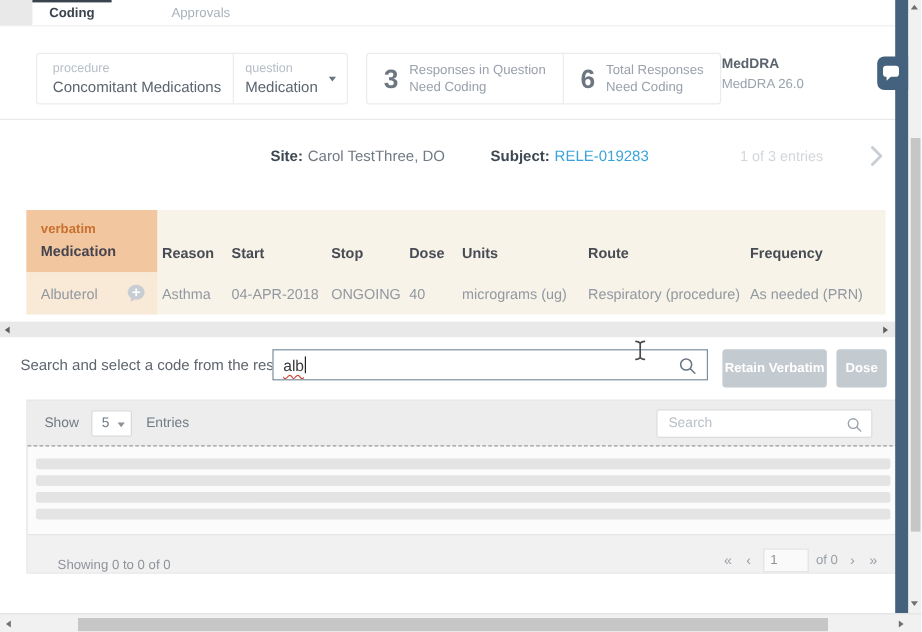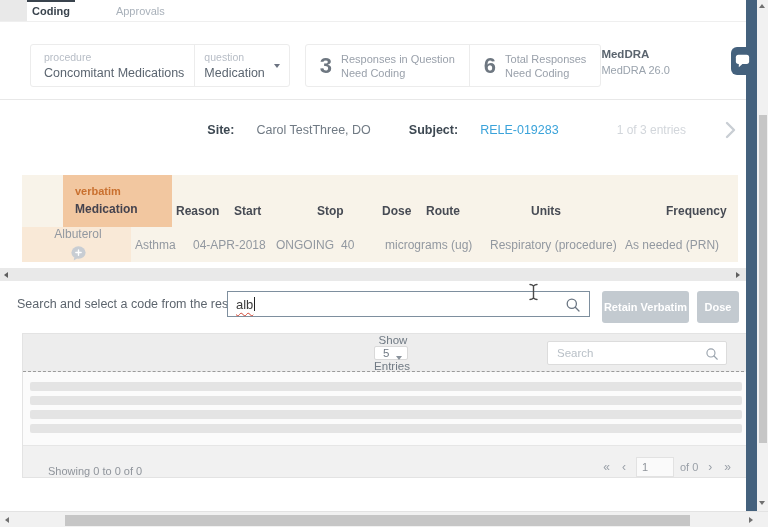--- a/index.html
+++ b/index.html
@@ -6,21 +6,21 @@
   body { background:#fff; }
   #screen {
     position:relative; width:768px; height:527px; overflow:hidden;
     background:#ffffff; font-family:"Liberation Sans", sans-serif;
   }
 
   
   .tabbar { position:absolute; top:0; left:0; width:746px; height:22px;
     background:#fff; border-bottom:1px solid #efefef; display:flex; align-items:stretch; }
   .tab-gap { width:27px; background:#e9e9e9; }
-  .tab { position:relative; display:flex; align-items:center; padding:0 5px;
+  .tab { position:relative; display:flex; align-items:center; padding:0 14px;
     font-size:11px; color:#a9b1ba; cursor:pointer; }
   .tab.active { color:#39434d; font-weight:bold; }
   .tab.active::before { content:""; position:absolute; top:0; left:0; right:0; height:2px; background:#39434d; }
   .tab + .tab { margin-left:36px; }
 
   
   .filters { position:absolute; top:44px; left:30px; display:flex; height:43px; }
   .card { border:1px solid #ececec; border-radius:3px; background:#fff; display:flex; }
   .filter-field { padding:6px 10px 0 13px; position:relative; }
   .filter-field + .filter-field { border-left:1px solid #ececec; padding-left:9px; padding-right:24px; }
@@ -37,38 +37,38 @@
   .dict-name { font-size:11.5px; font-weight:bold; color:#5a646e; }
   .dict-ver { font-size:11px; color:#9aa3ad; margin-top:4px; }
 
   .divider1 { position:absolute; top:99px; left:0; width:746px; height:1px; background:#e8e8e8; }
 
   
   .subjectbar { position:absolute; top:112px; left:0; width:746px; height:36px;
     display:flex; align-items:center; justify-content:center; font-size:12.5px;padding-left:20px; }
   .sb-group { display:flex; align-items:center; }
   .sb-label { font-weight:bold; color:#3d4852; margin-right:4px; }
-  .sb-value { color:#707a84;margin-left:18px; }
+  .sb-value { color:#707a84; }
   .sb-link { color:#3ba3da; cursor:pointer; }
   .sb-sep { width:38px; }
   .sb-entries { position:absolute; right:60px; color:#d2d6db; font-size:12px; }
   .sb-next { position:absolute; right:10px; top:8px; cursor:pointer; }
 
   
   .ctable { position:absolute; top:175px; left:22px; width:716px; background:#f8f3e9; }
   .ct-head, .ct-row { display:grid; grid-template-columns:109px 58px 83px 65px 44px 105px 135px 1fr; }
-  .ct-head { height:52px;padding-left:41px; }
+  .ct-head { height:52px; }
   .hc { align-self:end; padding:0 2px 9px 4px; font-size:12px; font-weight:bold; color:#474b54; }
   .hcell-verbatim { background:#f2c7a0; padding:10px 0 0 12px; }
   .verbatim-label { font-size:11px; font-weight:bold; color:#c9702f; }
   .verbatim-col { font-size:12px; font-weight:bold; color:#45434e; margin-top:5px; }
   .ct-row { height:35px; align-items:center; font-size:12px; color:#9298a0; }
   .ct-row > div { padding-left:4px; }
   .cell-verbatim { background:#f9e9d7; height:35px; display:flex; align-items:center;
-    justify-content:space-between; padding:0 9px 0 12px !important;flex-direction:column; }
+    justify-content:space-between; padding:0 9px 0 12px !important; }
   .comment-icon { cursor:pointer; display:flex; }
 
   
   .hstrip { position:absolute; top:268px; left:0; width:746px; height:13px; background:#e9e9e9; }
   .hstrip .arr { position:absolute; top:3.5px; width:0; height:0; cursor:pointer; }
   .hstrip .arr-left  { left:4px;  border-top:3.5px solid transparent; border-bottom:3.5px solid transparent; border-right:4px solid #5f5f5f; }
   .hstrip .arr-right { right:6px; border-top:3.5px solid transparent; border-bottom:3.5px solid transparent; border-left:4px solid #5f5f5f; }
 
   
   .searchrow { position:absolute; top:291px; left:0; width:746px; height:26px; }
@@ -82,21 +82,21 @@
   .btn { position:absolute; top:0; height:32px; border:none; border-radius:3px;
     background:#c3cad0; color:#fff; font-size:11px; font-weight:bold;
     font-family:"Liberation Sans", sans-serif; cursor:pointer; }
   .btn-retain { left:602px; width:87px; }
   .btn-skip { left:697px; width:42px; }
 
   
   .panel { position:absolute; top:333px; left:22px; width:728px; height:145px;
     border:1px solid #e3e3e3; background:#fbfbfb; }
   .panel-head { height:38px; background:#ededed; display:flex; align-items:center; position:relative;
-    border-bottom:1px dashed #9b9b9b;flex-direction:column; }
+    border-bottom:1px dashed #9b9b9b; }
   .show-label, .entries-label { font-size:11.5px; color:#707a84; }
   .show-label { margin-left:14px; }
   .show-select { margin-left:10px; width:34px; height:22px; background:#fff; border:1px solid #d9d9d9;
     border-radius:2px; position:relative; display:flex; align-items:center; padding-left:8px;
     font-size:11.5px; color:#707a84; cursor:pointer; }
   .show-select .caret-down { right:5px; top:9px; border-top-color:#8a929b; }
   .entries-label { margin-left:12px; }
   .panel-search { position:absolute; right:22px; top:7px; width:180px; height:24px;
     background:#fff; border:1px solid #dcdcdc; border-radius:2px; }
   .panel-search input { width:100%; height:100%; border:none; outline:none; background:transparent;
@@ -205,22 +205,22 @@
   <div class="ctable">
     <div class="ct-head">
       <div class="hcell-verbatim">
         <div class="verbatim-label">verbatim</div>
         <div class="verbatim-col">Medication</div>
       </div>
       <div class="hc">Reason</div>
       <div class="hc">Start</div>
       <div class="hc">Stop</div>
       <div class="hc">Dose</div>
+      <div class="hc">Units</div>
       <div class="hc">Route</div>
-      <div class="hc">Units</div>
       <div class="hc">Frequency</div>
     </div>
     <div class="ct-row">
       <div class="cell-verbatim">
         <span>Albuterol</span>
         <span class="comment-icon">
           <svg width="17" height="17" viewBox="0 0 18 18">
             <ellipse cx="9" cy="8" rx="7.5" ry="6.6" fill="#c8cdd3"></ellipse>
             <path d="M4.5 13 L4 16.5 L8.5 13.6 Z" fill="#c8cdd3"></path>
             <path d="M9 5.2 v5.6 M6.2 8 h5.6" stroke="#ffffff" stroke-width="1.5" stroke-linecap="round"></path>

